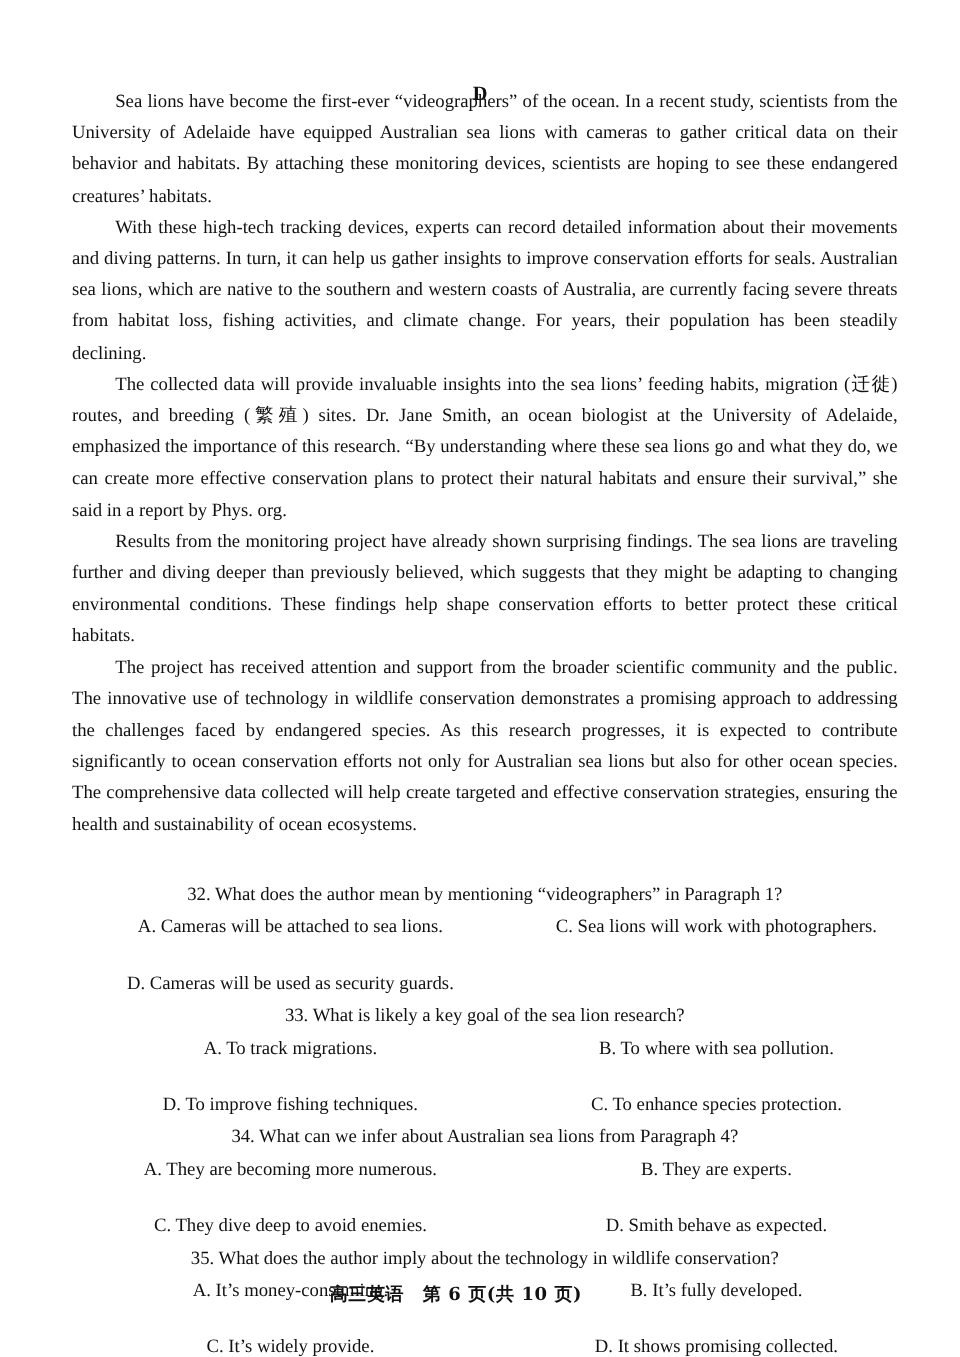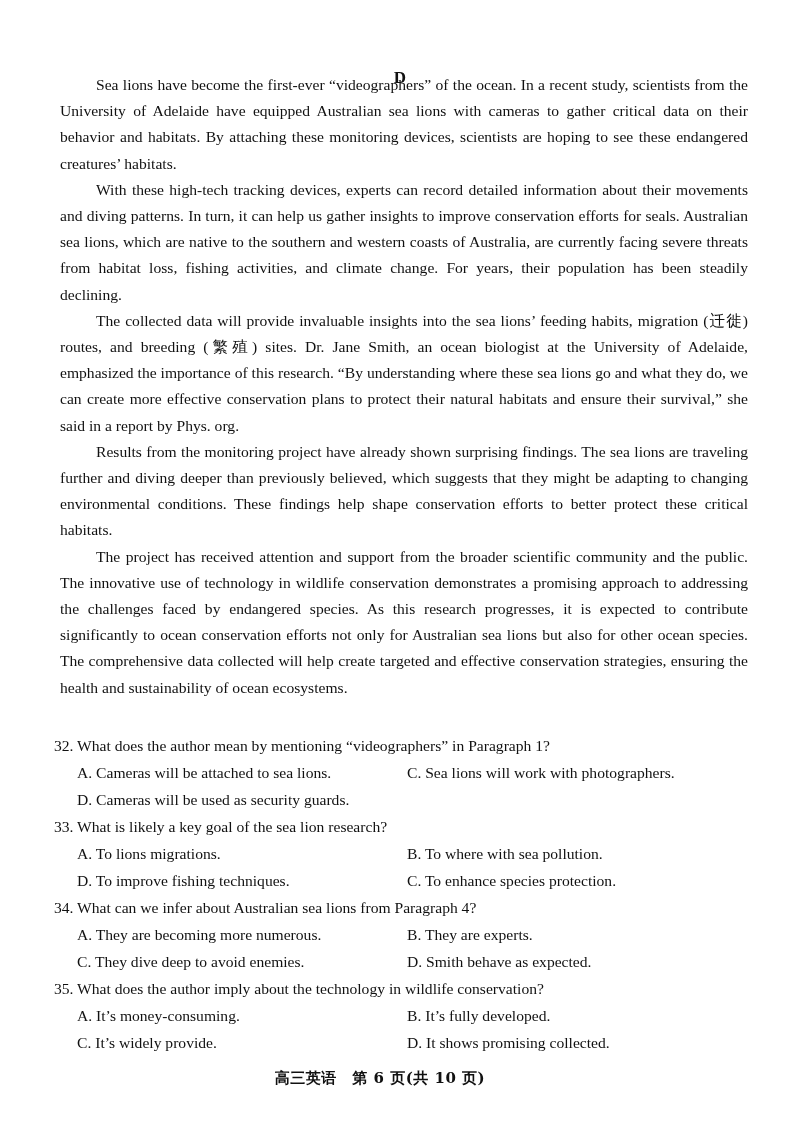--- a/index.html
+++ b/index.html
@@ -12,23 +12,23 @@
   .section-letter {
     position: absolute; top: 68px; left: 0; width: 800px; text-align: center;
     font-weight: bold; font-size: 17px;
   }
   .passage { position: absolute; left: 60px; width: 688px; top: 72px; }
   .para {
     font-size: 15.6px; line-height: 26.2px; text-align: justify;
     text-indent: 36px; margin: 0;
   }
   .questions { position: absolute; left: 54px; width: 700px; top: 732px; }
-  .q { margin: 0; }
+  .q { margin: 0; text-align: center; }
   .q-stem { font-size: 15.6px; line-height: 27px; margin: 0; }
-  .opts { display: grid; grid-template-columns: 330px 340px; padding-left: 23px; }
+  .opts { display: grid; grid-template-columns: 330px 340px; padding-left: 23px; gap: 20px; }
   .opt { font-size: 15.6px; line-height: 27px; white-space: nowrap; }
   .footer {
     position: absolute; top: 1069px; left: 0; width: 664px; text-align: center;
     font-family: "DejaVu Serif", serif; font-size: 15px; font-weight: bold;
     letter-spacing: 0.5px;
     margin-left: 48px;
   }
 </style>
 </head>
 <body>
@@ -49,21 +49,21 @@
       <p class="q-stem">32. What does the author mean by mentioning “videographers” in Paragraph 1?</p>
       <div class="opts">
         <span class="opt">A. Cameras will be attached to sea lions.</span>
         <span class="opt">C. Sea lions will work with photographers.</span>
         <span class="opt">D. Cameras will be used as security guards.</span>
       </div>
     </div>
     <div class="q">
       <p class="q-stem">33. What is likely a key goal of the sea lion research?</p>
       <div class="opts">
-        <span class="opt">A. To lions migrations.</span>
+        <span class="opt">A. To track migrations.</span>
         <span class="opt">B. To where with sea pollution.</span>
         <span class="opt">D. To improve fishing techniques.</span>
         <span class="opt">C. To enhance species protection.</span>
       </div>
     </div>
     <div class="q">
       <p class="q-stem">34. What can we infer about Australian sea lions from Paragraph 4?</p>
       <div class="opts">
         <span class="opt">A. They are becoming more numerous.</span>
         <span class="opt">B. They are experts.</span>

